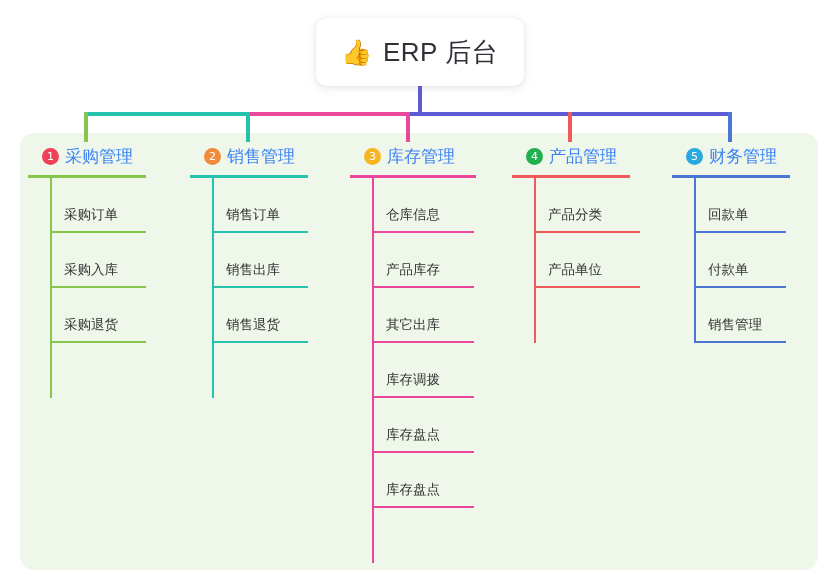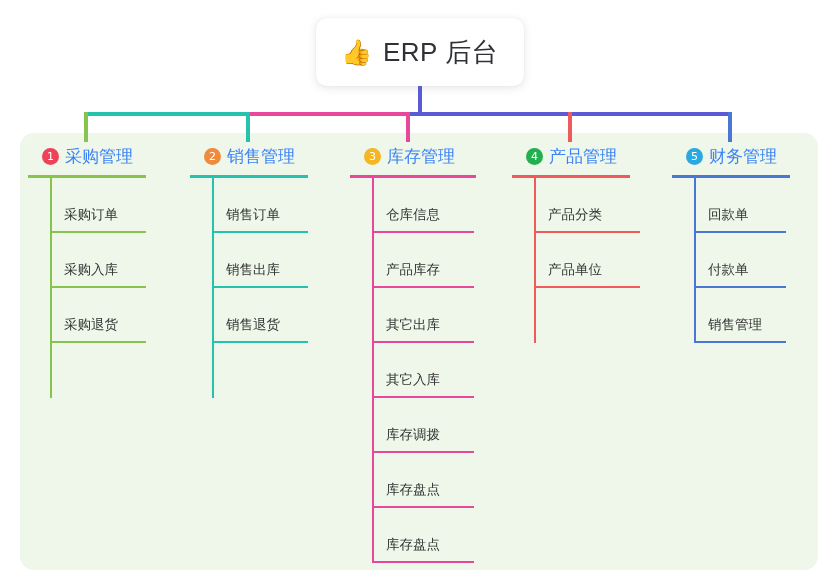--- a/index.html
+++ b/index.html
@@ -235,24 +235,20 @@
           </div>
           <div class="item">
             <span class="item-label">产品库存</span>
             <div class="item-rule" style="background: rgb(232, 71, 155); width: 102px;"></div>
           </div>
           <div class="item">
             <span class="item-label">其它出库</span>
             <div class="item-rule" style="background: rgb(232, 71, 155); width: 102px;"></div>
           </div>
           <div class="item">
-            <span class="item-label">其它入库</span>
-            <div class="item-rule" style="background: rgb(232, 71, 155); width: 102px;"></div>
-          </div>
-          <div class="item">
             <span class="item-label">库存调拨</span>
             <div class="item-rule" style="background: rgb(232, 71, 155); width: 102px;"></div>
           </div>
           <div class="item">
             <span class="item-label">库存盘点</span>
             <div class="item-rule" style="background: rgb(232, 71, 155); width: 102px;"></div>
           </div>
           <div class="item">
             <span class="item-label">库存盘点</span>
             <div class="item-rule" style="background: rgb(232, 71, 155); width: 102px;"></div>

